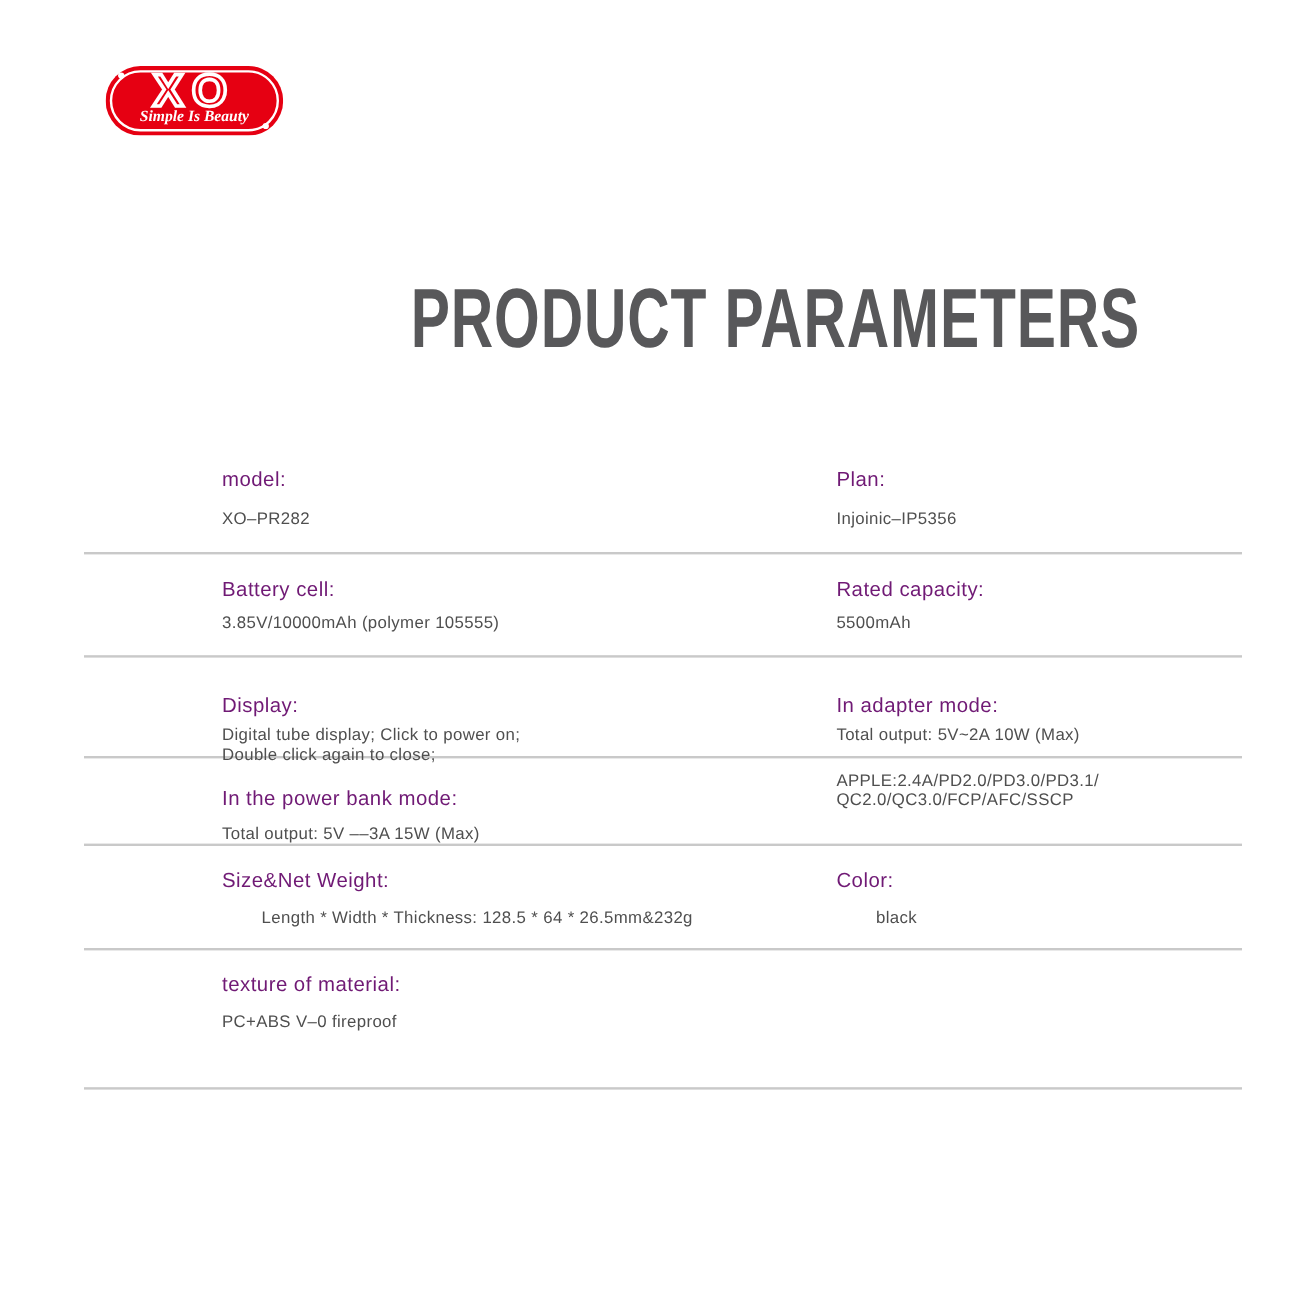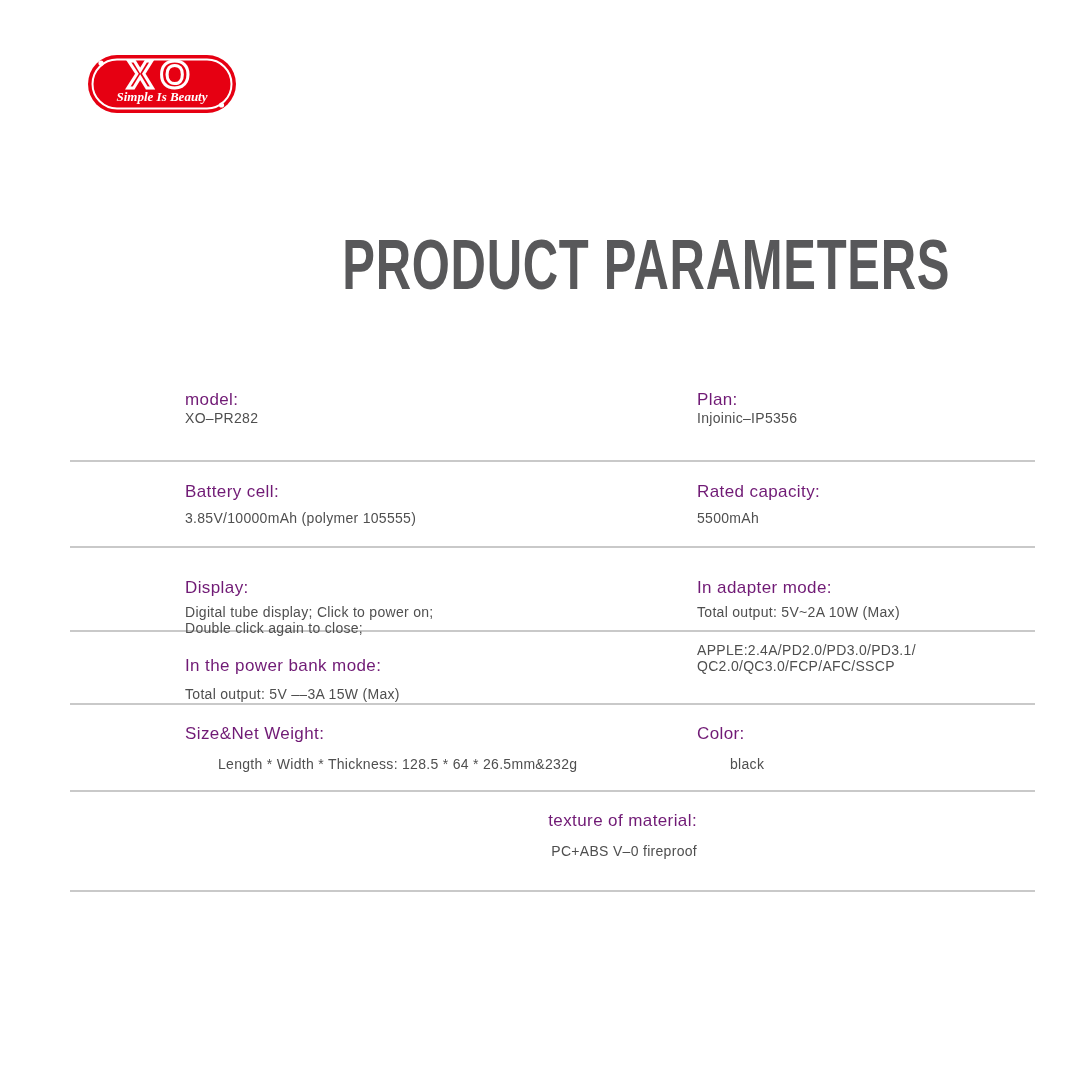--- a/index.html
+++ b/index.html
@@ -49,41 +49,41 @@
   .spec-row {
     display: grid;
     grid-template-columns: 627px 1fr;
     border-bottom: 2px solid #c9c9c9;
   }
   .spec-row.r1 { height: 82px; }
   .spec-row.r2 { height: 86px; }
   .spec-row.r3 { height: 84px; }
   .spec-row.r4 { height: 73px; }
   .spec-row.r5 { height: 87px; }
-  .spec-row.r6 { height: 100px; text-align: right; }
+  .spec-row.r6 { height: 116px; }
 
   .cell-left  { padding-left: 115px; }
   .cell-right { padding-left: 0; }
 
   .spec-label {
     font-size: 17px;
     color: #701a75;
     letter-spacing: 0.4px;
     line-height: 20px;
   }
   .spec-value {
     font-size: 14px;
     color: #4f4f4f;
     letter-spacing: 0.3px;
     line-height: 16px;
     white-space: pre-line;
   }
 
   .r1 .spec-label { padding-top: 10px; }
-  .r1 .spec-value { }
+  .r1 .spec-value { margin-top: 14px; }
   .r2 .spec-label { padding-top: 20px; }
   .r2 .spec-value { margin-top: 8px; }
   .r3 .spec-label { padding-top: 30px; }
   .r3 .spec-value { margin-top: 6px; }
   .r4 .spec-label { padding-top: 24px; }
   .r4 .spec-value { margin-top: 10px; }
   .r5 .spec-label { padding-top: 19px; }
   .r5 .spec-value { margin-top: 12px; margin-left: 33px; }
   .r6 .spec-label { padding-top: 19px; }
   .r6 .spec-value { margin-top: 12px; }

